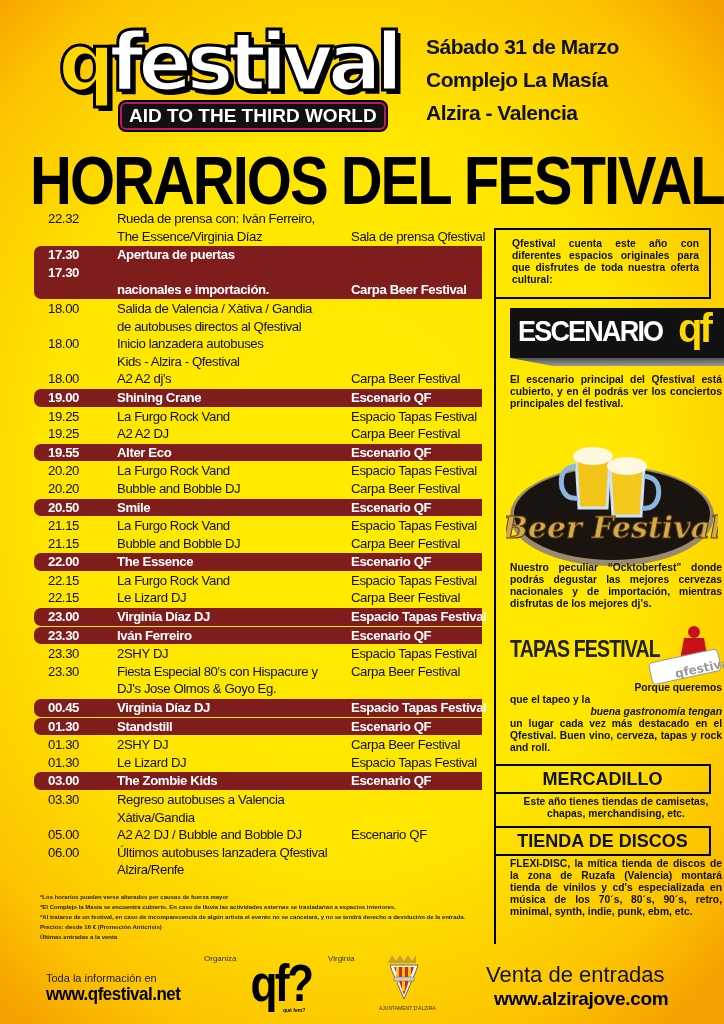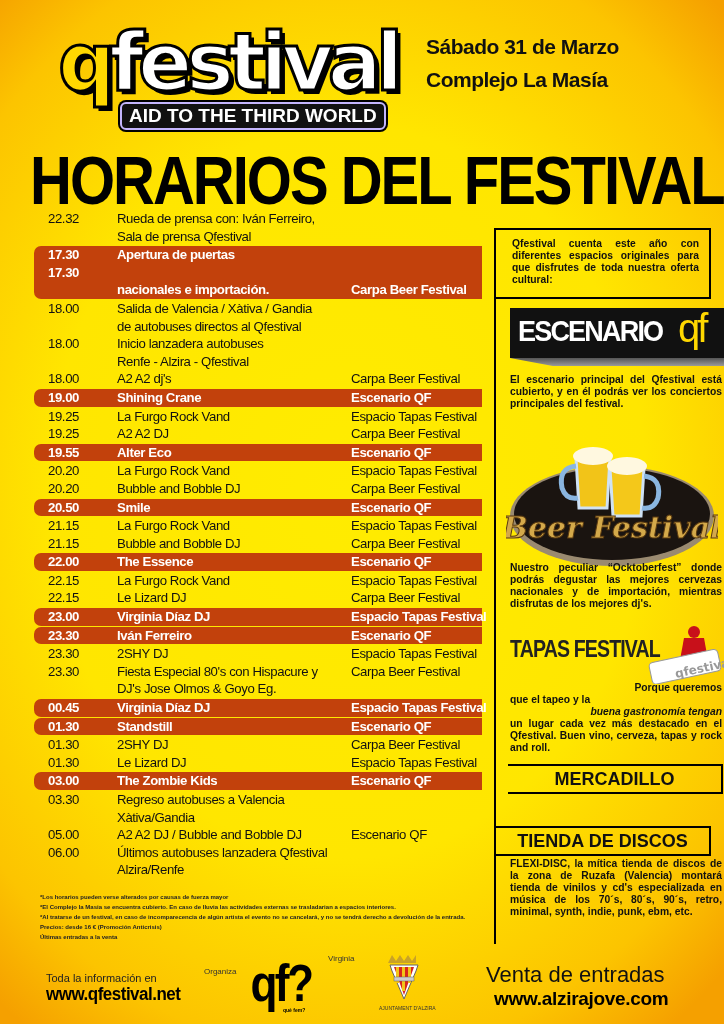--- a/index.html
+++ b/index.html
@@ -5,83 +5,85 @@
   html,body{margin:0;padding:0;}
   body{width:724px;height:1024px;overflow:hidden;position:relative;
     font-family:"Liberation Sans",sans-serif;
     background:radial-gradient(ellipse 75% 65% at 48% 48%, #ffec00 0%, #ffe600 55%, #fcc400 85%, #f5a000 100%);}
   .abs{position:absolute;}
   
   .logo{left:58px;top:18px;width:350px;height:112px;}
   .logo-word{position:absolute;left:0;top:0;font-family:"DejaVu Sans",sans-serif;font-weight:bold;font-size:80px;letter-spacing:-6px;line-height:90px;color:#fff;
     -webkit-text-stroke:3px #000;text-shadow:0 0 0 #000,4px 4px 0 #000;}
   .logo-word .q{color:#ffd800;}
-  .logo-sub{position:absolute;left:62px;top:84px;background:#111;color:#fff;border:2px solid #c4b5fd;border-radius:6px;
+  .logo-sub{position:absolute;left:62px;top:84px;background:#111;color:#fff;border:2px solid #be185d;border-radius:6px;
     font-weight:bold;font-size:19px;padding:1px 7px;letter-spacing:0px;white-space:nowrap;box-shadow:0 0 0 2px #000;}
   
   .event{left:426px;top:30px;font-weight:bold;font-size:21px;line-height:33px;color:#111;letter-spacing:-0.5px;}
   .title{left:30px;top:140px;font-family:"Liberation Sans",sans-serif;font-weight:bold;font-size:58px;letter-spacing:-2px;color:#000;
     transform:scaleY(1.18);transform-origin:top left;white-space:nowrap;}
   
   .sched{left:34px;top:210px;width:448px;}
   .row{display:flex;font-size:13.2px;line-height:17.6px;color:#111;letter-spacing:-0.4px;}
   .row .t{width:69px;padding-left:14px;flex:none;}
   .row .d{width:234px;flex:none;}
   .row .p{flex:1;white-space:nowrap;}
-  .row.hl{background:#c2410c;color:#fff;font-weight:bold;border-radius:7px 0 0 7px;margin:1px 0;}
+  .row.hl{background:#7f1d1d;color:#fff;font-weight:bold;border-radius:7px 0 0 7px;margin:1px 0;}
   .row.hl .t{padding-left:14px;}
   .notes{left:40px;top:892px;font-size:6px;line-height:10px;font-weight:bold;color:#222;}
   
   .vline{left:494px;top:228px;width:2px;height:716px;background:#000;}
   .panel{left:496px;top:228px;width:228px;}
   .box-intro{position:absolute;left:0;top:0;width:213px;height:67px;border:2px solid #000;border-left:0;}
   .para{font-weight:bold;font-size:10.3px;line-height:12px;color:#111;text-align:justify;}
   .esc-banner{position:absolute;left:14px;top:80px;width:218px;height:50px;background:#111;color:#fff;}
   .esc-banner .txt{position:absolute;left:8px;top:6px;font-weight:bold;font-size:30px;letter-spacing:-2px;transform:scaleX(0.9);transform-origin:left;}
-  .esc-banner .qf{position:absolute;left:168px;top:-2px;font-weight:normal;font-size:40px;color:#ffd800;letter-spacing:-3px;}
+  .esc-banner .qf{position:absolute;left:168px;top:-2px;font-weight:bold;font-size:40px;color:#ffd800;letter-spacing:-3px;}
   .esc-shadow{position:absolute;left:14px;top:130px;width:214px;height:8px;background:linear-gradient(#555,#999);clip-path:polygon(0 0,100% 0,100% 100%,20% 100%);}
   .tapas-title{position:absolute;left:14px;top:634px;font-weight:bold;font-size:23px;letter-spacing:-1px;transform:scaleX(0.85);transform-origin:left;color:#222;}
   .hbox{position:absolute;left:0;width:213px;border:2px solid #000;border-left:0;text-align:center;font-weight:bold;color:#111;}
   
   .foot-l{left:46px;top:972px;}
   .foot-l .s{font-size:11px;color:#222;}
   .foot-l .b{font-weight:bold;font-size:17px;letter-spacing:-0.5px;transform:scaleY(1.1);color:#000;}
-  .org-lbl{left:204px;top:954px;font-size:8px;color:#333;margin-top:13px;}
+  .org-lbl{left:204px;top:954px;font-size:8px;color:#333;}
   .qf-logo{left:245px;top:958px;font-weight:bold;font-size:52px;letter-spacing:-3px;line-height:50px;transform:scaleX(0.85);color:#000;}
   .qf-sub{left:283px;top:1007px;font-size:5px;font-weight:bold;}
   .col-lbl{left:328px;top:954px;font-size:8px;color:#333;}
   .ayto{left:386px;top:953px;}
   .ayto-lbl{left:379px;top:1005px;font-size:5px;color:#333;}
   .foot-r{left:486px;top:962px;}
   .foot-r .s{font-size:22px;color:#111;}
   .foot-r .b{font-weight:bold;font-size:19px;color:#000;letter-spacing:-0.3px;margin-left:8px;}
 </style>
 </head>
 <body>
 
 <div class="abs logo">
   <div class="logo-word"><span class="q">q</span><span>festival</span></div>
   <div class="logo-sub">AID TO THE THIRD WORLD</div>
 </div>
 
 <div class="abs event">
   <div>Sábado 31 de Marzo</div>
   <div>Complejo La Masía</div>
+  <div>Alzira - Valencia</div>
 </div>
 
 <div class="abs title">HORARIOS DEL FESTIVAL</div>
 
 <div class="abs sched" id="sched">
     <div class="row">
       <span class="t">22.32</span>
       <span class="d">Rueda de prensa con: Iván Ferreiro,</span>
       <span class="p"></span>
     </div>
     <div class="row">
       <span class="t"></span>
+      <span class="d">The Essence/Virginia Díaz</span>
       <span class="p">Sala de prensa Qfestival</span>
     </div>
     <div class="row hl" style="border-radius: 7px 0px 0px; margin-bottom: 0px;">
       <span class="t">17.30</span>
       <span class="d">Apertura de puertas</span>
       <span class="p"></span>
     </div>
     <div class="row hl" style="border-radius: 0px; margin: 0px;">
       <span class="t">17.30</span>
       <span class="p"></span>
@@ -101,21 +103,21 @@
       <span class="d">de autobuses directos al Qfestival</span>
       <span class="p"></span>
     </div>
     <div class="row">
       <span class="t">18.00</span>
       <span class="d">Inicio lanzadera autobuses</span>
       <span class="p"></span>
     </div>
     <div class="row">
       <span class="t"></span>
-      <span class="d">Renfe - Alzira - Qfestival</span>
+      <span class="d">Kids - Alzira - Qfestival</span>
       <span class="p"></span>
     </div>
     <div class="row">
       <span class="t">18.00</span>
       <span class="d">A2 A2 dj's</span>
       <span class="p">Carpa Beer Festival</span>
     </div>
     <div class="row hl">
       <span class="t">19.00</span>
       <span class="d">Shining Crane</span>
@@ -300,21 +302,22 @@
       <text x="30" y="52" font-family="DejaVu Sans, sans-serif" font-weight="bold" font-size="12" fill="#999" transform="rotate(-12 40 43)">qfestival</text>
     </svg>
   </div>
   <div class="para" style="position:absolute;left:14px;top:454px;width:212px;">
     <div style="text-align:right;">Porque queremos</div>
     <div style="text-align:left;">que el tapeo y la</div>
     <div style="text-align:right;font-style:italic;">buena gastronomía tengan</div>
     <div>un lugar cada vez más destacado en el Qfestival. Buen vino, cerveza, tapas y rock and roll.</div>
   </div>
 
-  <div class="hbox" style="top:536px;height:26px;line-height:26px;font-size:18px;margin-left:12px;">MERCADILLO</div>
+  <div class="hbox" style="top:536px;height:26px;line-height:26px;font-size:18px;">MERCADILLO</div>
+  <div class="para" style="position:absolute;left:14px;top:568px;width:212px;text-align:center;">Este año tienes tiendas de camisetas, chapas, merchandising, etc.</div>
 
   <div class="hbox" style="top:598px;height:26px;line-height:26px;font-size:18px;">TIENDA DE DISCOS</div>
   <div class="para" style="position:absolute;left:14px;top:630px;width:212px;">FLEXI-DISC, la mítica tienda de discos de la zona de Ruzafa (Valencia) montará tienda de vinilos y cd's especializada en música de los 70´s, 80´s, 90´s, retro, minimal, synth, indie, punk, ebm, etc.</div>
 </div>
 
 <div class="abs foot-l">
   <div class="s">Toda la información en</div>
   <div class="b">www.qfestival.net</div>
 </div>
 <div class="abs org-lbl">Organiza</div>

